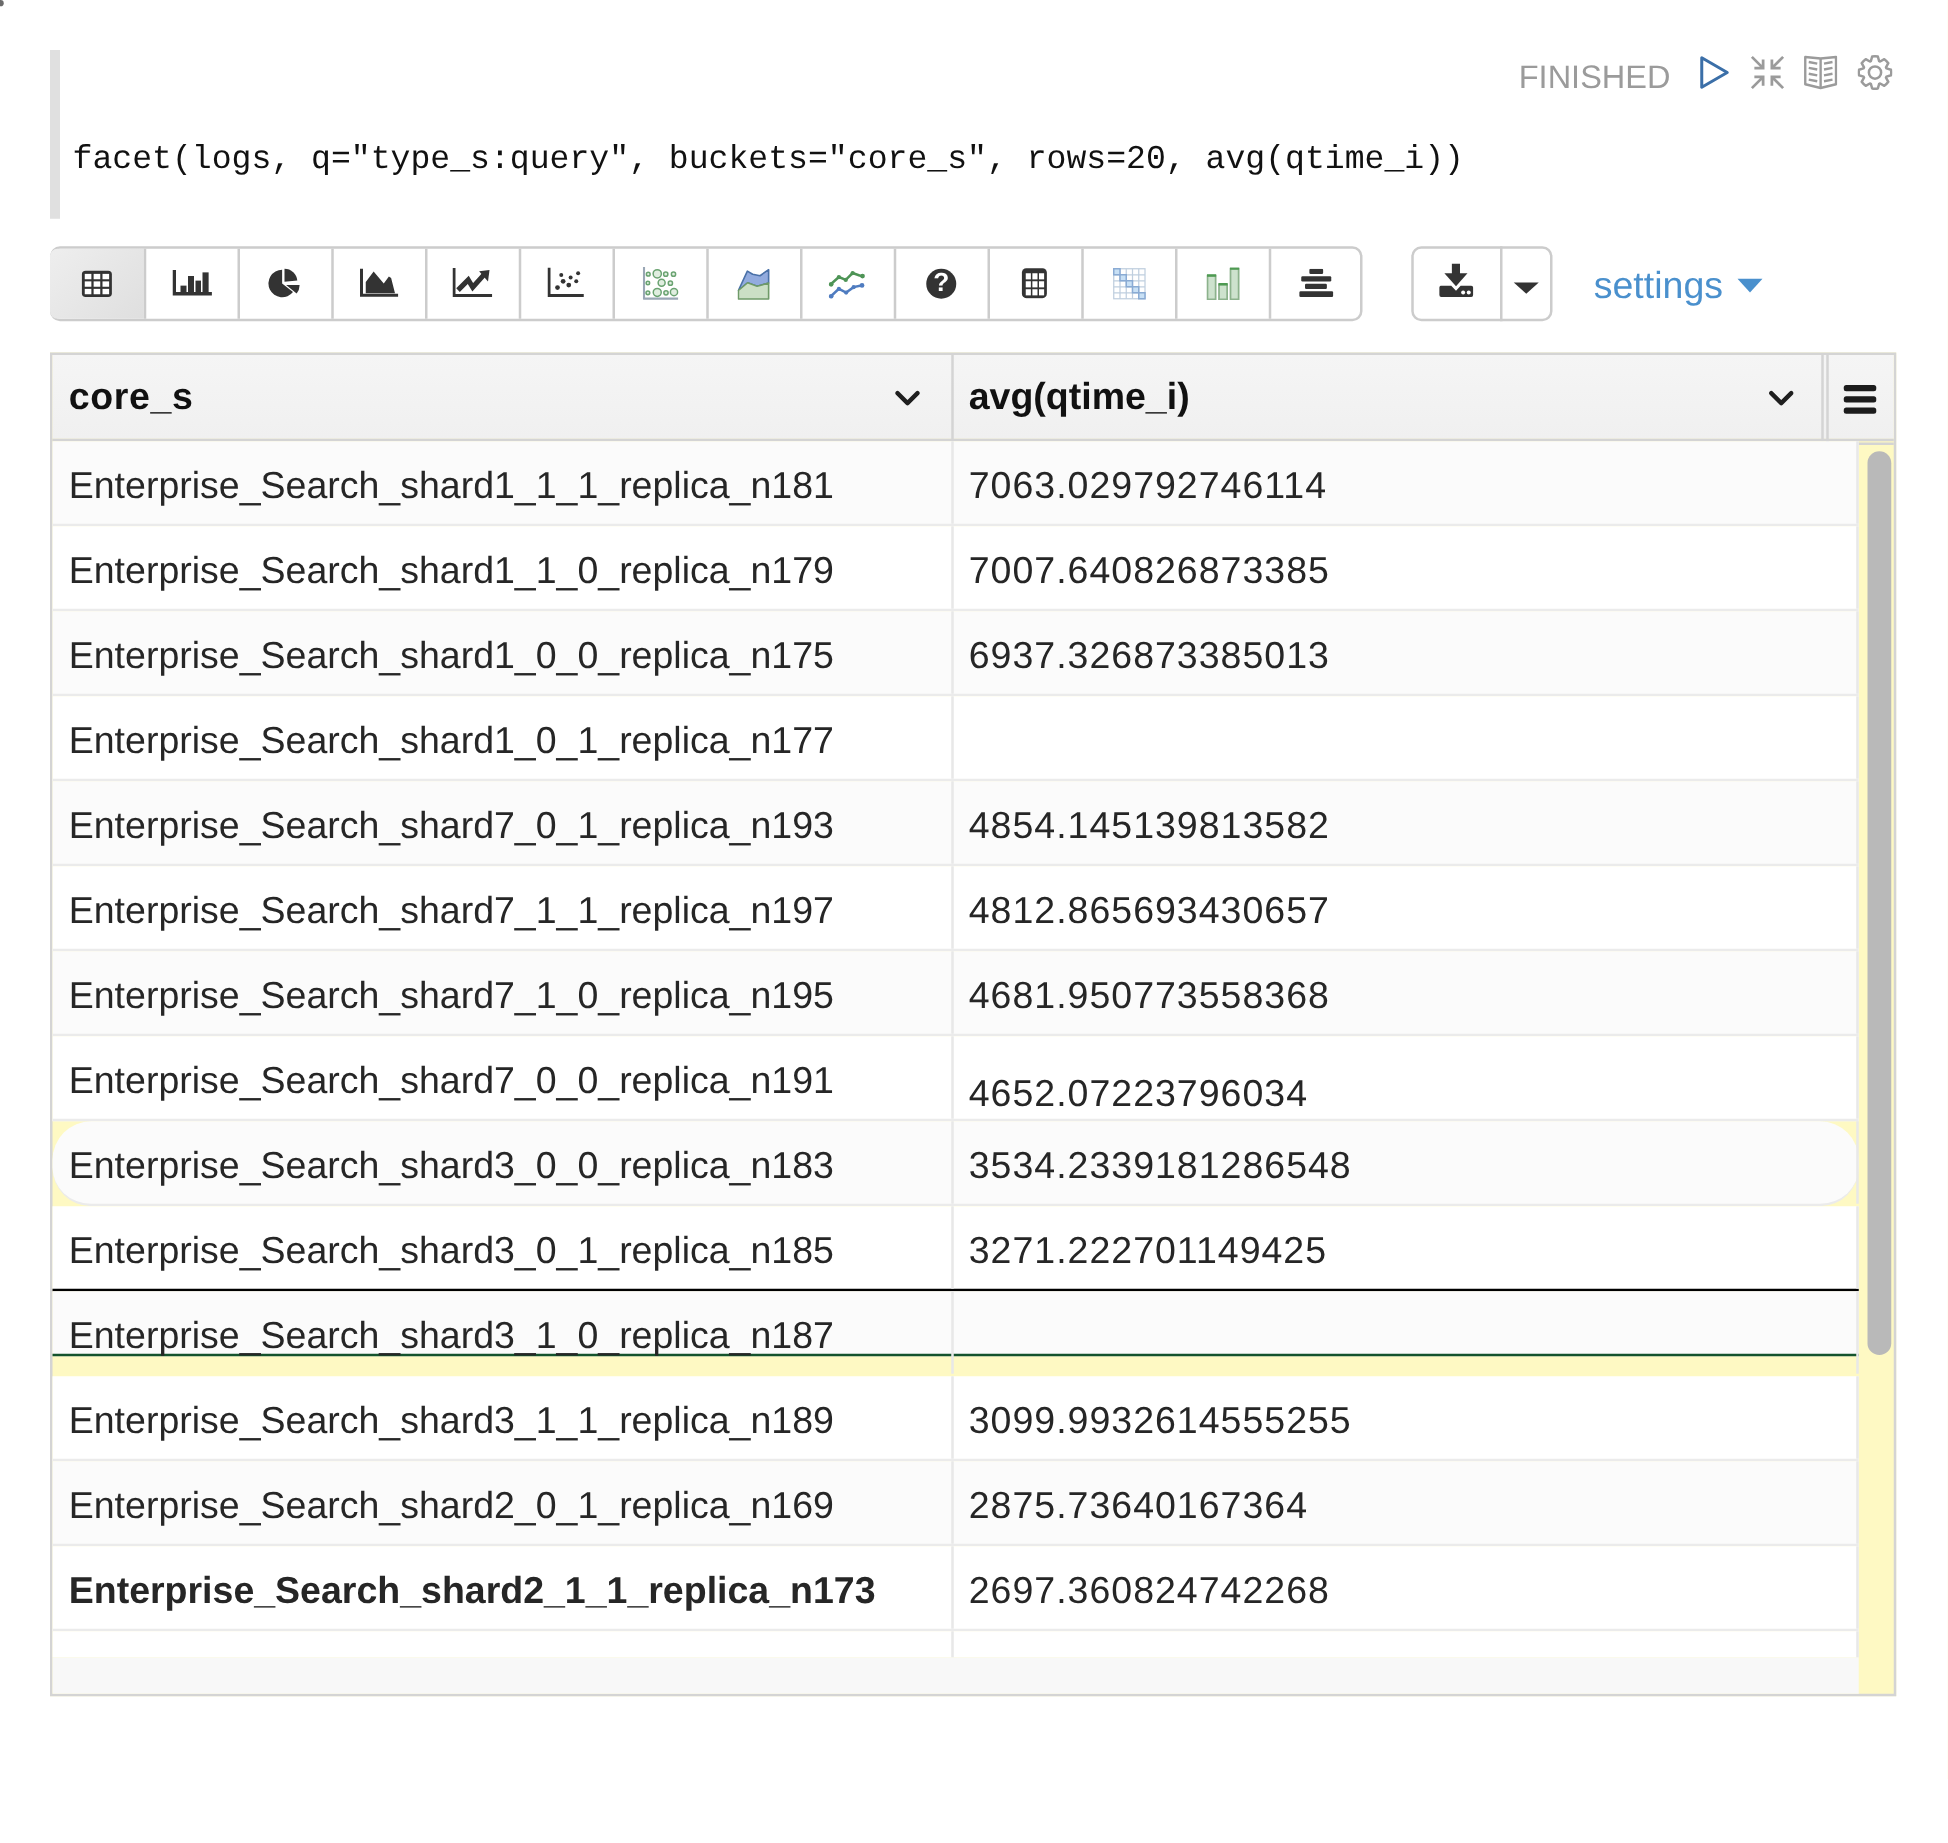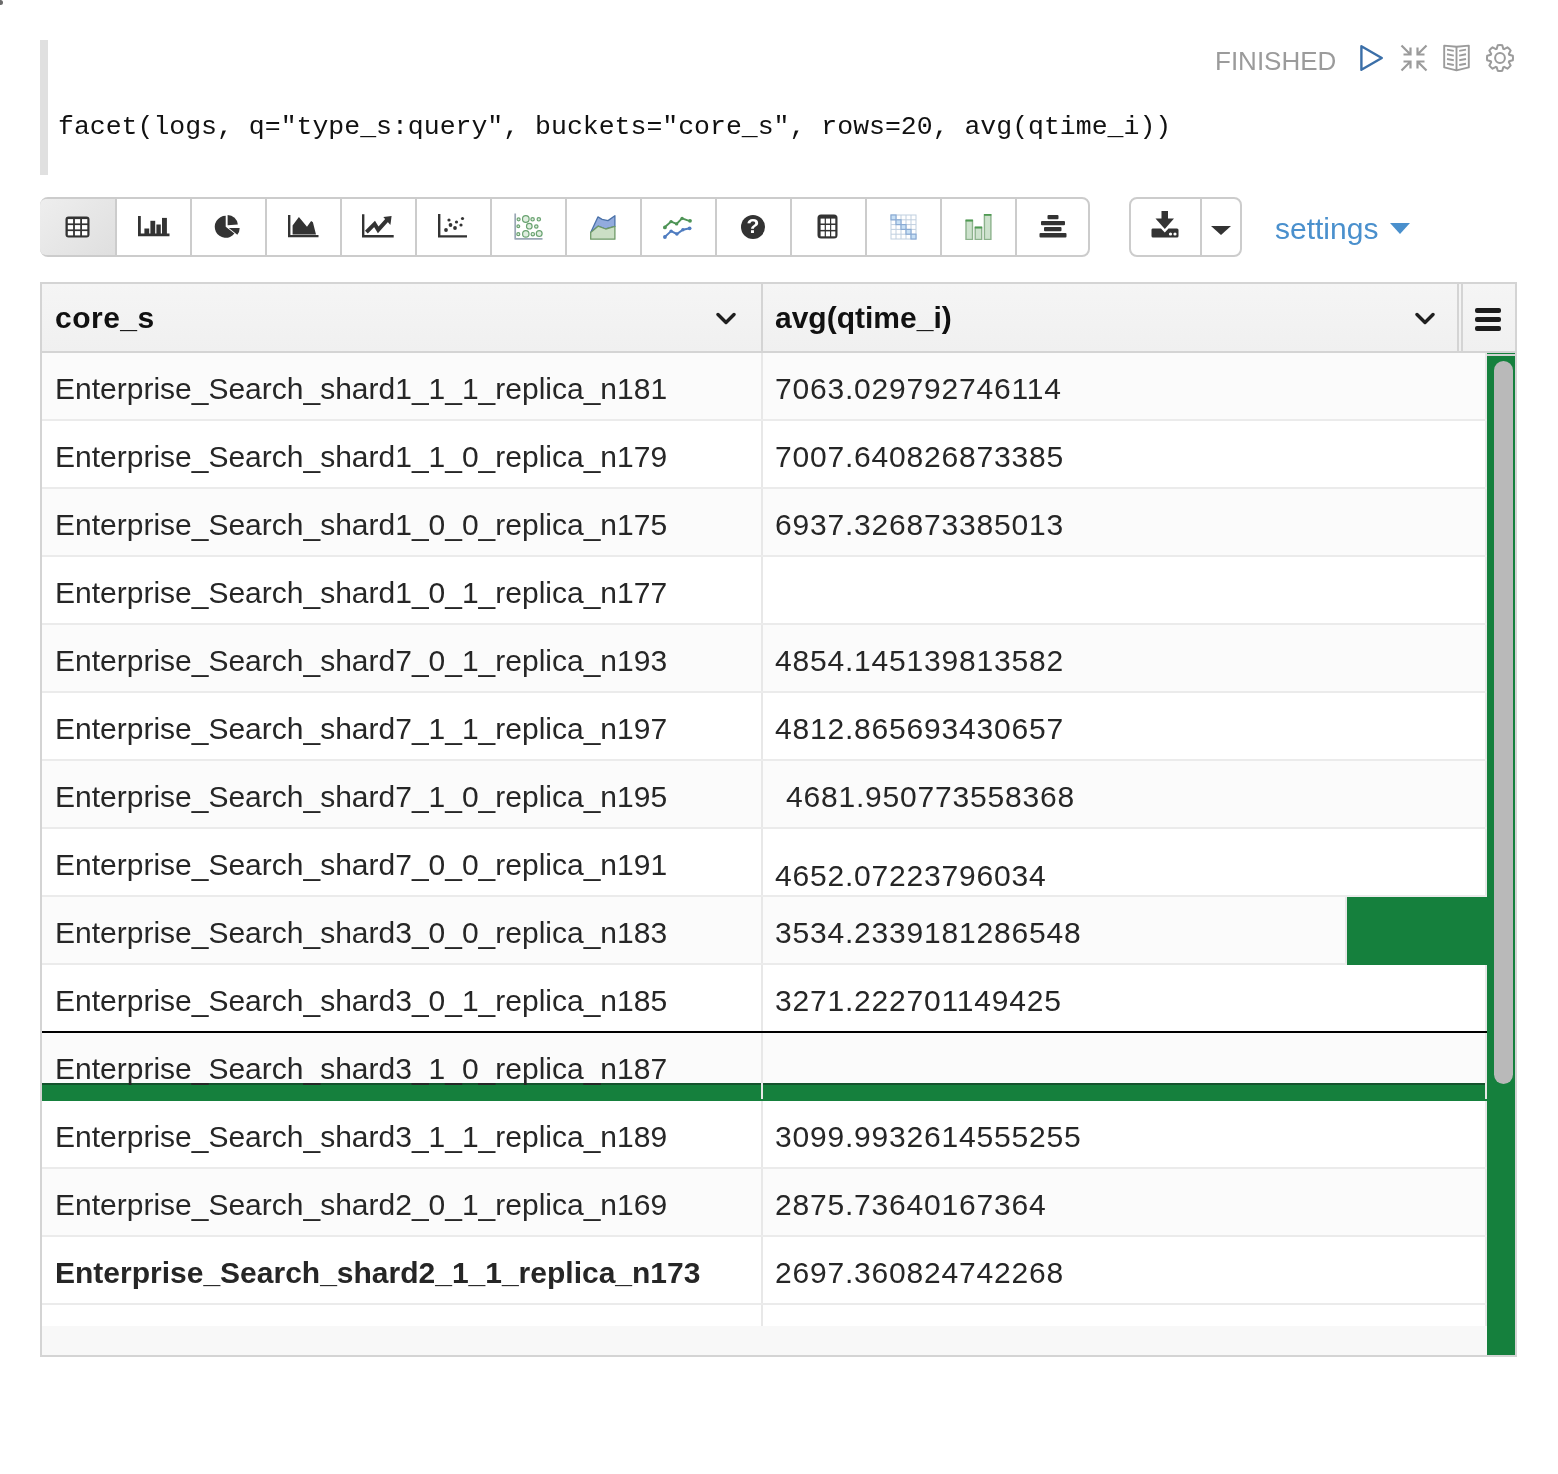--- a/index.html
+++ b/index.html
@@ -248,21 +248,21 @@
     <path d="M4.5 8.5 H23 L13.8 19 Z" fill="#333"></path>
     <path d="M1.5 18.5 H10 L13.8 22.5 L17.5 18.5 H26 A1.5 1.5 0 0 1 27.5 20 V26 A1.5 1.5 0 0 1 26 27.5 H2 A1.5 1.5 0 0 1 0.5 26 V20 A1.5 1.5 0 0 1 1.5 18.5 Z" fill="#333"></path>
     <circle cx="19.5" cy="24" r="1.6" fill="#fff"></circle>
     <circle cx="24" cy="24" r="1.6" fill="#fff"></circle>
   </svg>
   <div class="abs" style="left:1211px;top:226px;width:0;height:0;border-left:10px solid transparent;border-right:10px solid transparent;border-top:9px solid #333;"></div>
 
   <div class="abs" style="left:1275px;top:212px;font-size:30px;color:#4a90cd;">settings</div>
   <div class="abs" style="left:1390px;top:223px;width:0;height:0;border-left:10px solid transparent;border-right:10px solid transparent;border-top:11px solid #4a90cd;"></div>
 
-  <div id="grid" class="abs" style="left:40px;top:282px;width:1477px;height:1075px;border:2px solid #d4d4d4;box-sizing:border-box;background:#15803d;">
+  <div id="grid" class="abs" style="left:40px;top:282px;width:1477px;height:1075px;border:2px solid #d4d4d4;box-sizing:border-box;background:#fef9c3;">
 
     <div class="abs" style="left:0;top:0;width:1473px;height:69px;background:linear-gradient(#f5f5f5,#f0f0f0);border-bottom:2px solid #d4d4d4;box-sizing:border-box;"></div>
     <div class="abs" style="left:719px;top:0;width:2px;height:69px;background:#d4d4d4;"></div>
     <div class="abs" style="left:1415px;top:0;width:2px;height:69px;background:#d4d4d4;"></div>
       <div class="abs" style="left:1419px;top:0;width:2px;height:71px;background:#d4d4d4;"></div>
       <div class="abs" style="left:1419px;top:69.5px;width:54px;height:2px;background:#d4d4d4;"></div>
     <div class="abs" style="left:13px;top:0;height:67px;line-height:67px;font-size:30px;letter-spacing:0.5px;font-weight:bold;color:#111;">core_s</div>
     <div class="abs" style="left:733px;top:0;height:67px;line-height:67px;font-size:30px;font-weight:bold;color:#111;">avg(qtime_i)</div>
     <svg class="abs" style="left:674px;top:28px" width="20" height="13" viewBox="0 0 20 13">
         <path d="M2 2.5 L10 10.5 L18 2.5" fill="none" stroke="#1f1f1f" stroke-width="3.4" stroke-linecap="round" stroke-linejoin="round"></path>
@@ -305,31 +305,31 @@
           <div style="position:absolute;right:0;top:0;width:2px;height:66px;background:#e8e8e8;"></div>
         </div>
         <div style="position:absolute;left:0;top:340px;width:1445px;height:68px;background:#ffffff;border-bottom:2px solid #ebebeb;box-sizing:border-box;">
           <div style="position:absolute;left:13px;top:0;height:66px;line-height:71px;font-size:30px;color:#262626;">Enterprise_Search_shard7_1_1_replica_n197</div>
           <div style="position:absolute;left:733px;top:0;height:66px;line-height:71px;font-size:30px;letter-spacing:0.8px;color:#262626;">4812.865693430657</div>
           <div style="position:absolute;left:719px;top:0;width:2px;height:66px;background:#e8e8e8;"></div>
           <div style="position:absolute;right:0;top:0;width:2px;height:66px;background:#e8e8e8;"></div>
         </div>
         <div style="position:absolute;left:0;top:408px;width:1445px;height:68px;background:#fbfbfb;border-bottom:2px solid #ebebeb;box-sizing:border-box;">
           <div style="position:absolute;left:13px;top:0;height:66px;line-height:71px;font-size:30px;color:#262626;">Enterprise_Search_shard7_1_0_replica_n195</div>
-          <div style="position:absolute;left:733px;top:0;height:83px;line-height:71px;font-size:30px;letter-spacing:0.8px;color:#262626;margin-left:11px;">4681.950773558368</div>
+          <div style="position:absolute;left:733px;top:0;height:83px;line-height:71px;font-size:30px;letter-spacing:0.8px;color:#262626;">4681.950773558368</div>
           <div style="position:absolute;left:719px;top:0;width:2px;height:66px;background:#e8e8e8;"></div>
           <div style="position:absolute;right:0;top:0;width:2px;height:66px;background:#e8e8e8;"></div>
         </div>
         <div style="position:absolute;left:0;top:476px;width:1445px;height:68px;background:#ffffff;border-bottom:2px solid #ebebeb;box-sizing:border-box;">
           <div style="position:absolute;left:13px;top:0;height:66px;line-height:71px;font-size:30px;color:#262626;">Enterprise_Search_shard7_0_0_replica_n191</div>
           <div style="position:absolute;left:733px;top:0;height:66px;line-height:71px;font-size:30px;letter-spacing:0.8px;color:#262626;margin-top:11px;">4652.07223796034</div>
           <div style="position:absolute;left:719px;top:0;width:2px;height:66px;background:#e8e8e8;"></div>
           <div style="position:absolute;right:0;top:0;width:2px;height:66px;background:#e8e8e8;"></div>
         </div>
-        <div style="position:absolute;left:0;top:544px;width:1305px;height:68px;background:#fbfbfb;border-bottom:2px solid #ebebeb;box-sizing:border-box;">
+        <div style="position:absolute;left:0;top:544px;width:1445px;height:68px;background:#fbfbfb;border-bottom:2px solid #ebebeb;box-sizing:border-box;border-radius:31px;">
           <div style="position:absolute;left:13px;top:0;height:66px;line-height:71px;font-size:30px;color:#262626;">Enterprise_Search_shard3_0_0_replica_n183</div>
           <div style="position:absolute;left:733px;top:0;height:66px;line-height:71px;font-size:30px;letter-spacing:0.8px;color:#262626;">3534.2339181286548</div>
           <div style="position:absolute;left:719px;top:0;width:2px;height:66px;background:#e8e8e8;"></div>
           <div style="position:absolute;right:0;top:0;width:2px;height:66px;background:#e8e8e8;"></div>
         </div>
         <div style="position:absolute;left:0;top:612px;width:1445px;height:68px;background:#ffffff;border-bottom:2px solid #000000;box-sizing:border-box;">
           <div style="position:absolute;left:13px;top:0;height:66px;line-height:71px;font-size:30px;color:#262626;">Enterprise_Search_shard3_0_1_replica_n185</div>
           <div style="position:absolute;left:733px;top:0;height:66px;line-height:71px;font-size:30px;letter-spacing:0.8px;color:#262626;">3271.222701149425</div>
           <div style="position:absolute;left:719px;top:0;width:2px;height:66px;background:#e8e8e8;"></div>
           <div style="position:absolute;right:0;top:0;width:2px;height:66px;background:#e8e8e8;"></div>

